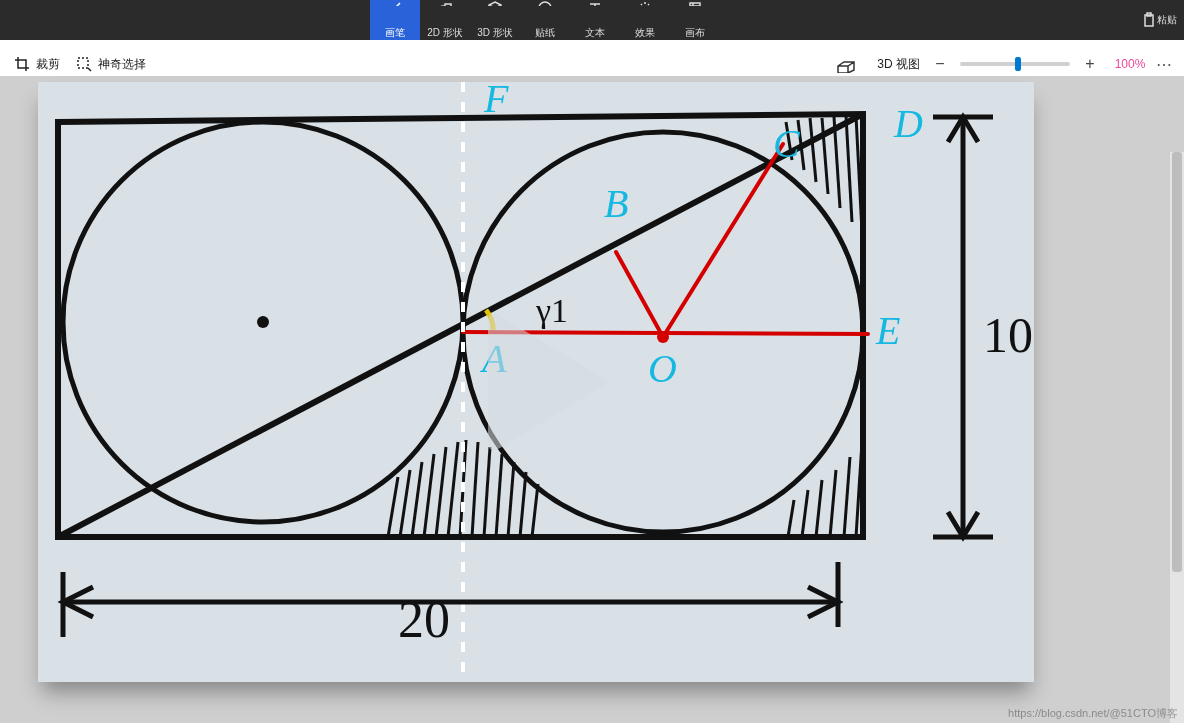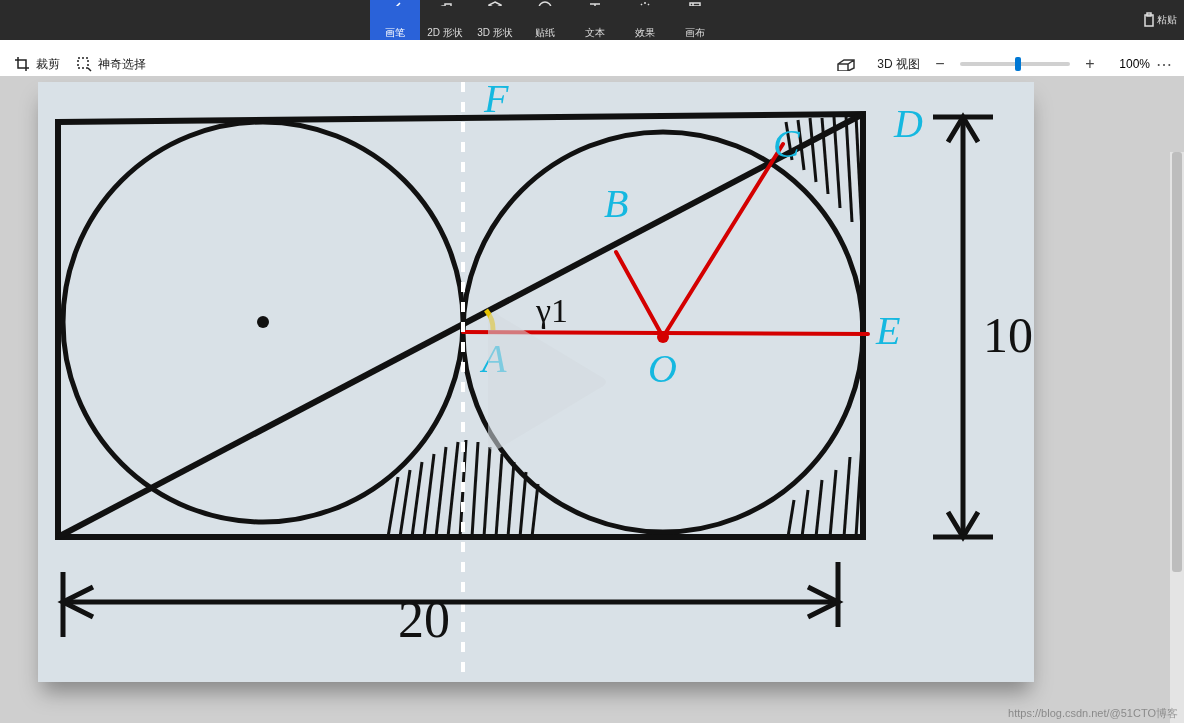--- a/index.html
+++ b/index.html
@@ -27,23 +27,23 @@
     width:100%; height:49px; background:#fff; border-bottom:1px solid #ddd;
     display:flex; align-items:center; padding:0 6px; font-size:12px; color:#222;
   }
   .subbar .tool-btn { display:flex; align-items:center; gap:6px; padding:4px 8px; cursor:pointer;}
   .subbar .tool-btn svg{width:16px;height:16px;stroke:#222;fill:none;stroke-width:1.5;}
   .subbar .spacer{flex:1;}
   .subbar .zoom-group{display:flex;align-items:center;gap:10px;}
   .subbar .zoom-btn{width:20px;height:20px;display:flex;align-items:center;justify-content:center;font-size:16px;color:#444;cursor:pointer;}
   .slider{position:relative;width:110px;height:4px;background:#d0d0d0;border-radius:2px;}
   .slider .thumb{position:absolute;top:-5px;left:50%;width:6px;height:14px;background:#0078d4;border-radius:2px;}
-  .subbar .zoom-val{font-size:12px;color:#000000;width:40px;text-align:right;}
+  .subbar .zoom-val{font-size:12px;color:#ec4899;width:40px;text-align:center;}
   .subbar .more{font-size:16px;color:#555;padding:0 6px;cursor:pointer;}
-  .view3d{display:flex;align-items:center;gap:22px;padding:4px 10px;cursor:pointer;}
+  .view3d{display:flex;align-items:flex-end;gap:22px;padding:4px 10px;cursor:pointer;}
   .view3d svg{width:18px;height:14px;stroke:#333;fill:none;stroke-width:1.5;}
   
   .workspace{
     position:absolute; top:76px; left:0; right:0; bottom:0;
     background:#cfcfcf;
     display:flex; justify-content:flex-start; align-items:flex-start;
     padding:0;
   }
   .canvas-shadow{
     position:absolute; left:38px; top:6px; width:996px; height:600px;

